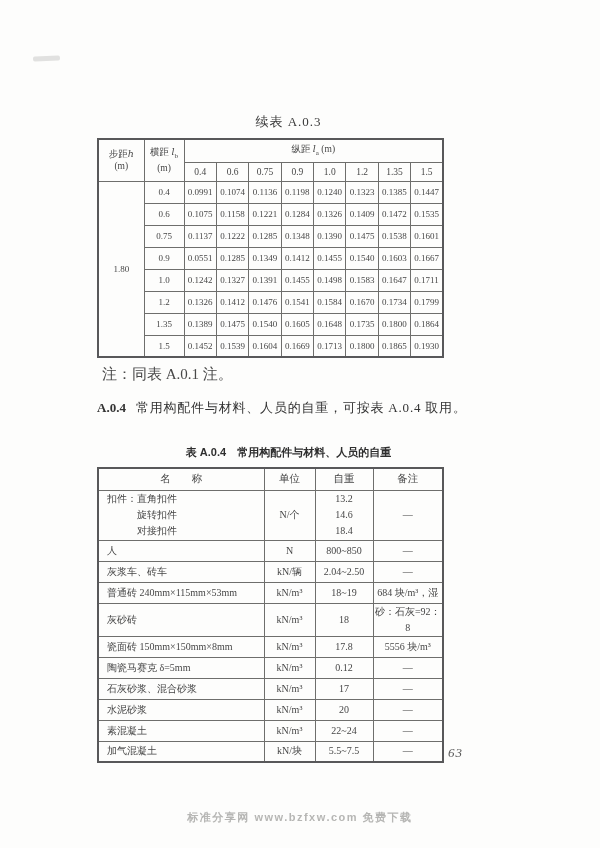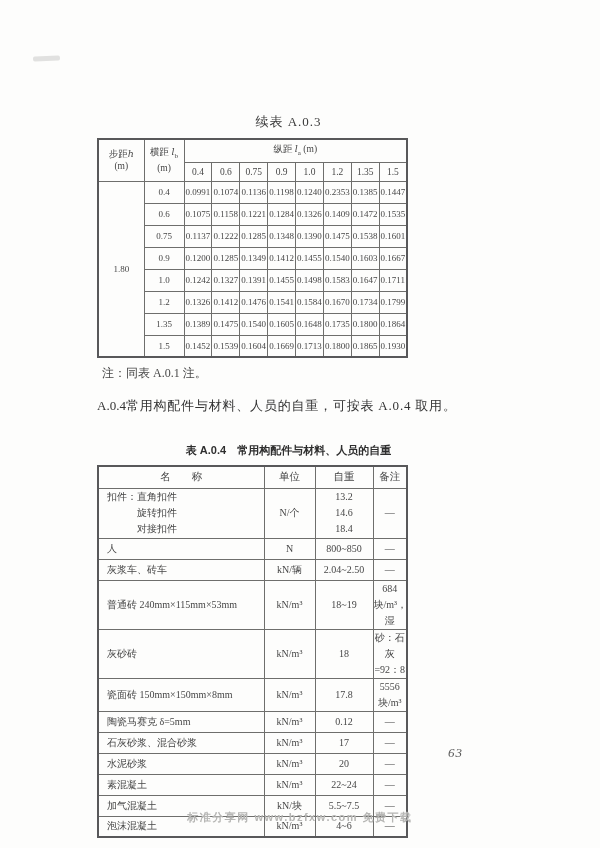--- a/index.html
+++ b/index.html
@@ -14,43 +14,43 @@
   .page { position: absolute; left: 0; top: 0; width: 600px; height: 848px; background: #fdfdfc; }
   .smudge {
     position: absolute; left: 33px; top: 56px; width: 27px; height: 5px;
     background: #dcdcda; border-radius: 2px; transform: rotate(-2deg); opacity: .85;
   }
   .content { position: absolute; left: 97px; top: 113px; width: 383px; }
 
   .t1-title, .t2-title { text-align: center; }
   .t1-title { font-size: 13px; letter-spacing: 1px; margin-bottom: 7px; color: #3a3a3a; }
 
-  table { border-collapse: collapse; table-layout: fixed; width: 311px; }
+  table { border-collapse: collapse; table-layout: fixed; width: 347px; }
   table, th, td { border: 1px solid #6e6e6c; }
   table { border-width: 2px; border-color: #58585a; }
   th, td {
     text-align: center; vertical-align: middle;
     font-weight: normal; white-space: pre-line;
     color: #464646; overflow: hidden;
   }
 
   
   #table1 th { font-size: 9.5px; line-height: 12px; }
   #table1 td { font-size: 9px; }
   #table1 thead tr:first-child { height: 23px; }
   #table1 thead tr:last-child { height: 19px; }
   #table1 tbody tr { height: 22px; }
   #table1 sub { font-size: 7px; }
   #table1 i { font-family: "DejaVu Serif", serif; }
   .step-cell { font-size: 9.5px; margin-top: 12px; }
 
   
-  .note { font-size: 12px; margin-top: 7px; padding-left: 5px; color: #484848; }
+  .note { font-size: 15px; margin-top: 7px; padding-left: 5px; color: #484848; }
   .section { font-size: 13px; margin-top: 15px; letter-spacing: 0.8px; color: #333; }
-  .section .sec-label { font-weight: normal; letter-spacing: 0; }
+  .section .sec-label { font-weight: bold; margin-right: 10px; letter-spacing: 0; }
 
   .t2-title { font-size: 11px; font-weight: bold; margin-top: 28px; margin-bottom: 7px;
               font-family: "Liberation Sans", "DejaVu Sans", sans-serif; color: #2e2e2e; }
 
   
   #table2 th { font-size: 10.5px; height: 22px; }
   #table2 td { font-size: 10px; line-height: 16px; }
   #table2 tbody tr { height: 21px; }
   #table2 tbody tr:first-child { height: 50px; margin-left: 10px; }
   #table2 tbody td:first-child { text-align: left; padding-left: 8px; }
@@ -108,21 +108,21 @@
       </thead>
       <tbody>
           <tr>
             <td rowspan="8" class="step-cell">1.80</td>
             <td>0.4</td>
             <td>0.0991</td>
             <td>0.1074</td>
             <td>0.1136</td>
             <td>0.1198</td>
             <td>0.1240</td>
-            <td>0.2353</td>
+            <td>0.1323</td>
             <td>0.1385</td>
             <td>0.1447</td>
           </tr>
           <tr>
             <td>0.6</td>
             <td>0.1075</td>
             <td>0.1158</td>
             <td>0.1221</td>
             <td>0.1284</td>
             <td>0.1326</td>
@@ -136,21 +136,21 @@
             <td>0.1222</td>
             <td>0.1285</td>
             <td>0.1348</td>
             <td>0.1390</td>
             <td>0.1475</td>
             <td>0.1538</td>
             <td>0.1601</td>
           </tr>
           <tr>
             <td>0.9</td>
-            <td>0.1200</td>
+            <td>0.0551</td>
             <td>0.1285</td>
             <td>0.1349</td>
             <td>0.1412</td>
             <td>0.1455</td>
             <td>0.1540</td>
             <td>0.1603</td>
             <td>0.1667</td>
           </tr>
           <tr>
             <td>1.0</td>
@@ -284,26 +284,20 @@
             <td>kN/m³</td>
             <td>22~24</td>
             <td>—</td>
           </tr>
           <tr>
             <td>加气混凝土</td>
             <td>kN/块</td>
             <td>5.5~7.5</td>
             <td>—</td>
           </tr>
-          <tr>
-            <td>泡沫混凝土</td>
-            <td>kN/m³</td>
-            <td>4~6</td>
-            <td>—</td>
-          </tr>
         </tbody>
     </table>
 
   </div>
 
   <div class="page-number">63</div>
   <div class="watermark">标准分享网 www.bzfxw.com 免费下载</div>
 </div>
 
 </body></html>

